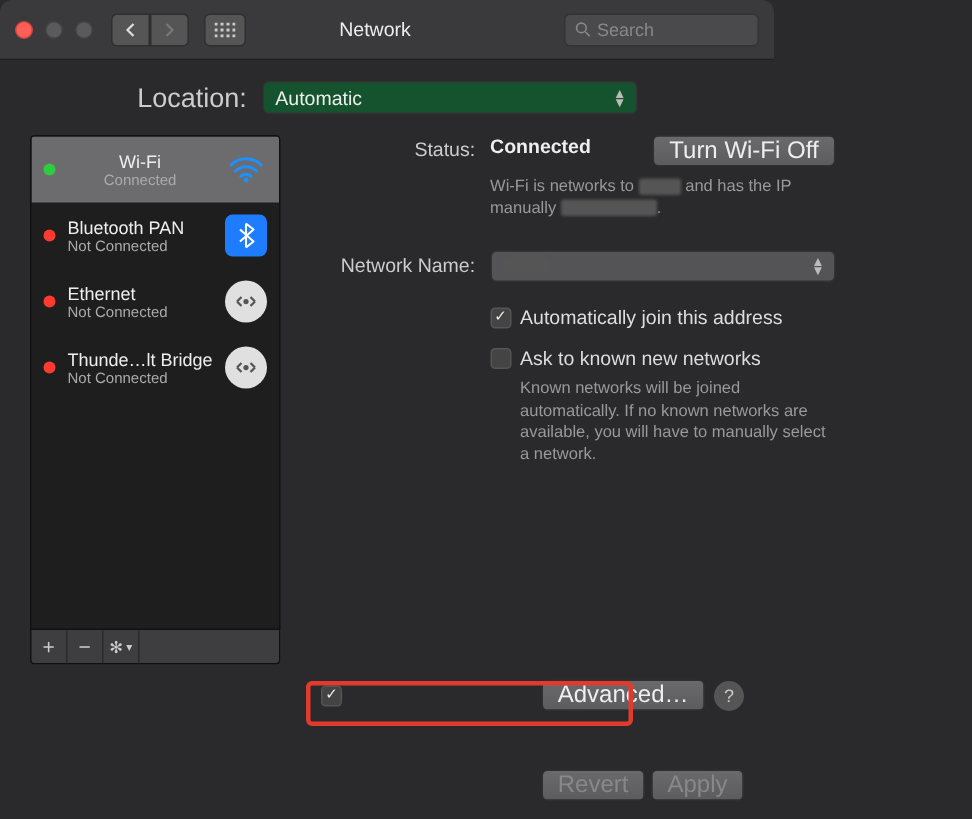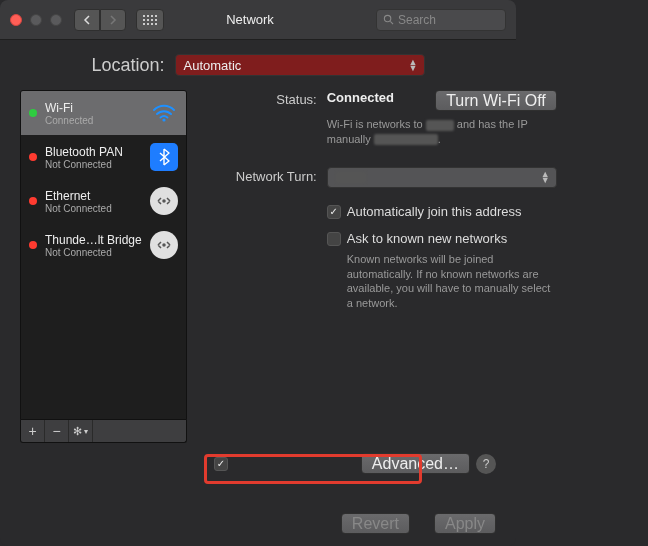--- a/index.html
+++ b/index.html
@@ -16,31 +16,31 @@
   .navbtn:first-child { border-radius: 4px 0 0 4px; }
   .navbtn:last-child { border-radius: 0 4px 4px 0; }
   .navbtn.active { color: #ddd; }
   .gridbtn { width: 28px; height: 22px; background: #555; border: 1px solid #2f2f2f; border-radius: 4px; display: flex; align-items: center; justify-content: center; margin-right: 10px; }
   .title { flex: 1; text-align: center; color: #eee; font-size: 13px; padding-right: 50px; }
   .search { width: 130px; height: 22px; background: #4a4a4c; border: 1px solid #333; border-radius: 4px; display: flex; align-items: center; padding: 0 6px; color: #888; font-size: 12px; gap: 4px; }
 
   
   .locrow { display: flex; align-items: center; justify-content: center; gap: 10px; padding: 14px 0 14px 0; }
   .loclabel { color: #ccc; font-size: 18px; }
-  .locselect { width: 250px; height: 22px; background: #7f1d1d; border: 1px solid #333; border-radius: 4px; display: flex; align-items: center; padding: 0 8px; position: relative; font-size: 13px; color: #eee; }
+  .locselect { width: 250px; height: 22px; background: #14532d; border: 1px solid #333; border-radius: 4px; display: flex; align-items: center; padding: 0 8px; position: relative; font-size: 13px; color: #eee; }
   .locselect .chev { position: absolute; right: 6px; font-size: 9px; color: #bbb; line-height: 6px; }
 
   
   .body { display: flex; padding: 0 20px; gap: 12px; }
 
   
   .side { width: 182px; }
   .sidelist { height: 330px; background: #1e1e1e; border: 1px solid #111; border-radius: 3px 3px 0 0; overflow: hidden; }
   .sideitem { height: 44px; display: flex; align-items: center; padding: 0 8px; gap: 8px; position: relative; }
-  .sideitem.sel { background: #6c6c6e; }
+  .sideitem.sel { background: #6c6c6e; text-align: center; }
   .sidelight { width: 8px; height: 8px; border-radius: 50%; flex-shrink: 0; }
   .sidelight.green { background: #2ecc40; }
   .sidelight.red { background: #ff3b30; }
   .sidetext { flex: 1; overflow: hidden; }
   .sidename { font-size: 12px; color: #eee; white-space: nowrap; overflow: hidden; text-overflow: ellipsis; }
   .sidestatus { font-size: 10px; color: #aaa; }
   .sideicon { width: 28px; height: 28px; border-radius: 5px; display: flex; align-items: center; justify-content: center; flex-shrink: 0; }
   .sideicon.wifi { color: #1e90ff; }
   .sideicon.bt { background: #1e7dff; color: #fff; }
   .sideicon.eth { background: #e0e0e0; color: #555; border-radius: 50%; }
@@ -62,21 +62,21 @@
   .nnsel .chev { position: absolute; right: 6px; font-size: 9px; color: #bbb; line-height: 6px; }
   .cbrow { display: flex; align-items: flex-start; gap: 6px; margin-bottom: 6px; }
   .cb { width: 14px; height: 14px; border: 1px solid #555; border-radius: 3px; background: #444; flex-shrink: 0; display:flex; align-items:center; justify-content:center; margin-top:1px; }
   .cb.checked::after { content:"✓"; color:#eee; font-size:10px; line-height:1; }
 
   .highlight { position: absolute; border: 3px solid #e23b2e; border-radius: 4px; pointer-events: none; }
 
   .bottomrow { display: flex; align-items: center; padding: 0 20px; margin-top: 10px; }
   .help { width: 20px; height: 20px; border-radius: 50%; background: #555; color: #ccc; display: inline-flex; align-items: center; justify-content: center; font-size: 12px; margin-left: 6px; }
 
-  .footer { position: absolute; bottom: 12px; right: 20px; display: flex; gap: 24px; }
+  .footer { position: absolute; bottom: 12px; right: 20px; display: flex; gap: 4px; }
 </style>
 </head>
 <body>
 
 <div class="window">
 
   <div class="titlebar">
     <div class="traffic">
       <div class="dot red"></div>
       <div class="dot"></div>
@@ -221,21 +221,21 @@
       <div class="row">
         <div class="lab"></div>
         <div class="val desc">
           <span>Wi-Fi is networks to </span><span class="blur"></span><span> and has the IP manually </span><span class="blur wide"></span><span>.</span>
         </div>
       </div>
 
       <div style="height:14px"></div>
 
       <div class="row">
-        <div class="lab">Network Turn:</div>
+        <div class="lab">Network Name:</div>
         <div class="val">
           <div class="nnsel">
             <span class="blur" style="width:30px"></span>
             <span class="chev">▲<br>▼</span>
           </div>
         </div>
       </div>
 
       <div style="height:10px"></div>
 

